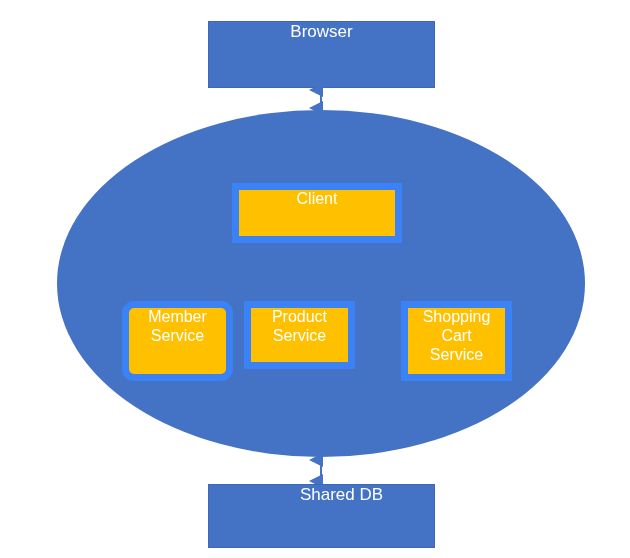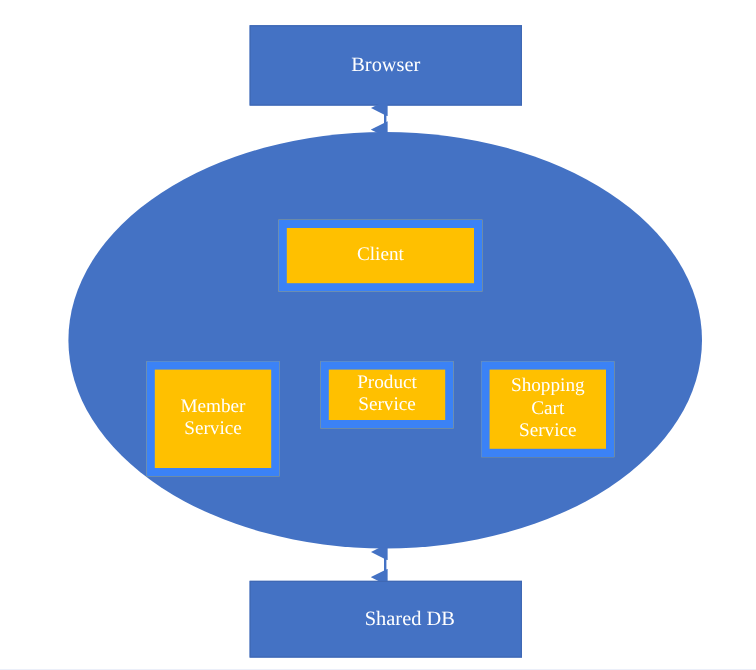--- a/index.html
+++ b/index.html
@@ -14,27 +14,25 @@
   #canvas {
     position: relative;
     width: 630px;
     height: 558px;
     background: #ffffff;
     overflow: hidden;
   }
   .node {
     position: absolute;
     display: flex;
-    align-items: center;
     justify-content: center;
     text-align: center;
     color: #ffffff;
     line-height: 1.18;
     box-sizing: border-box;
-    font-family: Liberation Serif, serif;
     -webkit-font-smoothing: antialiased;
   }
   .box-blue {
     background: #4472C4;
     border: 1px solid #3f68b4;
     font-size: 17px;
   }
   .box-orange {
     background: #FFC000;
     border: 7px solid #3b82f6;
@@ -74,26 +72,26 @@
     </defs>
     <line x1="12" y1="22" x2="12" y2="4" stroke="#4472C4" stroke-width="2" marker-start="url(#arrDown)" marker-end="url(#arrUp)"></line>
   </svg>
 
   <div class="ellipse" style="left:57px; top:110px; width:528px; height:347px;"></div>
 
   <div class="node box-orange" style="left:232px; top:183px; width:170px; height:60px;">
     <span class="node-label">Client</span>
   </div>
 
-  <div class="node box-orange" style="left:122px; top:301px; width:111px; height:96px;">
+  <div class="node box-orange" style="left:122px; top:301px; width:111px; height:80px;border-radius:12px;">
     <span class="node-label">Member
 Service</span>
   </div>
 
-  <div class="node box-orange" style="left:267px; top:301px; width:111px; height:56px;">
+  <div class="node box-orange" style="left:244px; top:301px; width:111px; height:68px;">
     <span class="node-label">Product
 Service</span>
   </div>
 
   <div class="node box-orange" style="left:401px; top:301px; width:111px; height:80px;">
     <span class="node-label">Shopping
 Cart
 Service</span>
   </div>
 

